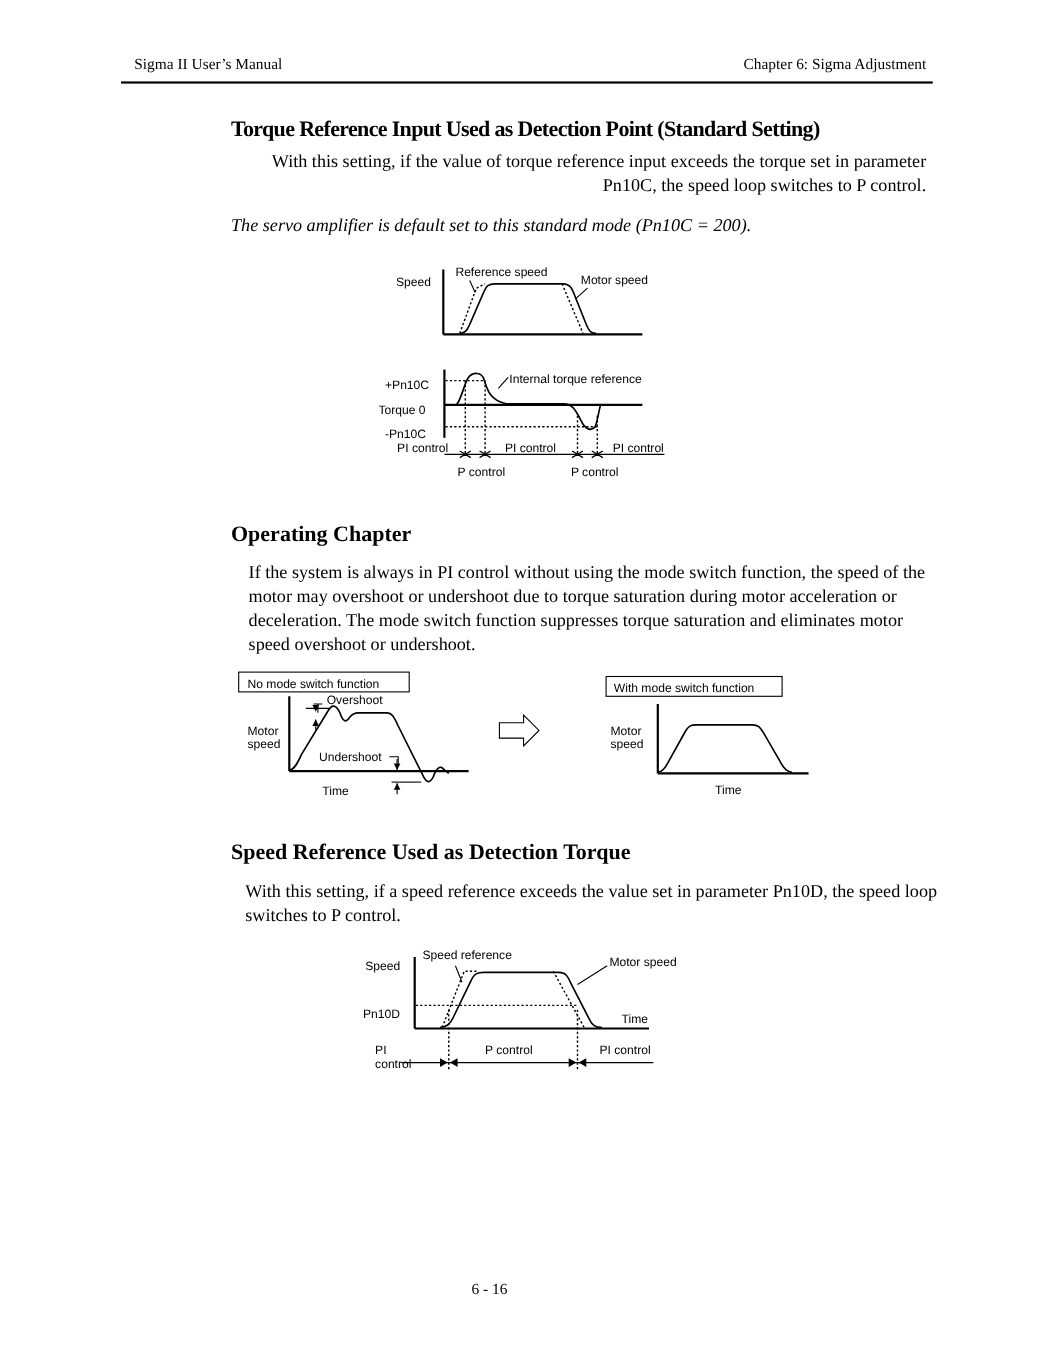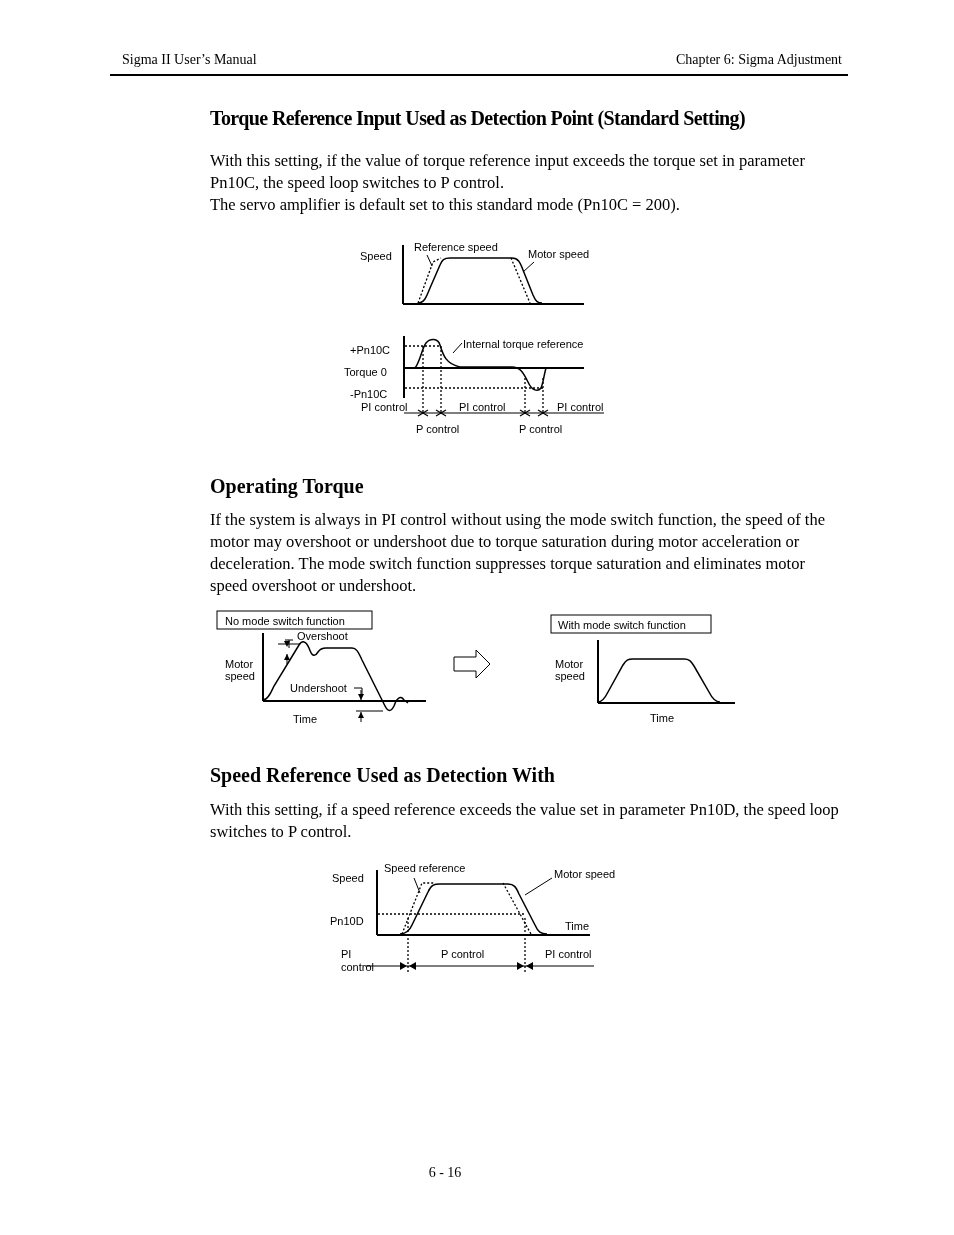--- a/index.html
+++ b/index.html
@@ -14,22 +14,22 @@
   .footer { position:absolute; top:1165px; left:0; width:890px; text-align:center; font-size:14px; }
 </style>
 </head>
 <body>
 
 <div class="hdr hdr-left">Sigma II User’s Manual</div>
 <div class="hdr hdr-right">Chapter 6:  Sigma Adjustment</div>
 <div class="hrule"></div>
 
 <h2 class="h2" style="top:107px; letter-spacing:-0.6px;">Torque Reference Input Used as Detection Point (Standard Setting)</h2>
-<p class="para" style="top:150px;">With this setting, if the value of torque reference input exceeds the torque set in parameter Pn10C, the speed loop switches to P control.</p>
-<p class="para" style="top:194px;">The servo amplifier is default set to this standard mode (Pn10C = 200).</p>
+<p class="para" style="top:136px;text-align:right;">With this setting, if the value of torque reference input exceeds the torque set in parameter Pn10C, the speed loop switches to P control.</p>
+<p class="para" style="top:194px;font-style:italic;">The servo amplifier is default set to this standard mode (Pn10C = 200).</p>
 
 <svg style="position:absolute;left:0;top:0;" width="954" height="460" viewBox="0 0 954 460">
 
   <text x="360" y="260">Speed</text>
   <text x="414" y="251">Reference speed</text>
   <text x="528" y="258">Motor speed</text>
   <line x1="403" y1="245" x2="403" y2="304" stroke="#000" stroke-width="2"></line>
   <line x1="403" y1="304" x2="584" y2="304" stroke="#000" stroke-width="2"></line>
   <path d="M418,303 C424,303 426,298 430,288 L440,265 C442,260 444,258 450,258 L512,258 C518,258 520,262 523,270 L533,295 C536,302 538,303 542,303" fill="none" stroke="#000" stroke-width="1.5"></path>
   <path d="M418,303 L433,262 L441,258 M511,258 L530,303" fill="none" stroke="#000" stroke-width="1.3" stroke-dasharray="2,2"></path>
@@ -52,22 +52,22 @@
   <line x1="453" y1="353" x2="462" y2="343" stroke="#000" stroke-width="1"></line>
   <text x="361" y="411">PI control</text>
   <text x="459" y="411">PI control</text>
   <text x="557" y="411">PI control</text>
   <line x1="404" y1="413" x2="604" y2="413" stroke="#000" stroke-width="1.2"></line>
   <path d="M418,410 L423,413 L418,416 M428,410 L423,413 L428,416 M436,410 L441,413 L436,416 M446,410 L441,413 L446,416 M520,410 L525,413 L520,416 M530,410 L525,413 L530,416 M538,410 L543,413 L538,416 M548,410 L543,413 L548,416" fill="none" stroke="#000" stroke-width="1.2"></path>
   <text x="416" y="433">P control</text>
   <text x="519" y="433">P control</text>
 </svg>
 
-<h2 class="h2" style="top:475px;">Operating Torque</h2>
-<p class="para" style="top:509px;">If the system is always in PI control without using the mode switch function, the speed of the motor may overshoot or undershoot due to torque saturation during motor acceleration or deceleration.  The mode switch function suppresses torque saturation and eliminates motor speed overshoot or undershoot.</p>
+<h2 class="h2" style="top:475px;">Operating Chapter</h2>
+<p class="para" style="top:509px;margin-left:16px;">If the system is always in PI control without using the mode switch function, the speed of the motor may overshoot or undershoot due to torque saturation during motor acceleration or deceleration.  The mode switch function suppresses torque saturation and eliminates motor speed overshoot or undershoot.</p>
 
 <svg style="position:absolute;left:0;top:600px;" width="954" height="140" viewBox="0 600 954 140">
 
   <rect x="217" y="611" width="155" height="18" fill="none" stroke="#000" stroke-width="1"></rect>
   <text x="225" y="625">No mode switch function</text>
   <text x="297" y="640">Overshoot</text>
   <text x="225" y="668">Motor</text>
   <text x="225" y="680">speed</text>
   <text x="290" y="692">Undershoot</text>
   <text x="293" y="723">Time</text>
@@ -91,22 +91,22 @@
   <rect x="551" y="615" width="160" height="18" fill="none" stroke="#000" stroke-width="1"></rect>
   <text x="558" y="629">With mode switch function</text>
   <text x="555" y="668">Motor</text>
   <text x="555" y="680">speed</text>
   <text x="650" y="722">Time</text>
   <line x1="598" y1="640" x2="598" y2="703" stroke="#000" stroke-width="2"></line>
   <line x1="598" y1="703" x2="735" y2="703" stroke="#000" stroke-width="2"></line>
   <path d="M598,702 C602,702 605,698 608,692 L623,665 C626,660 628,659 633,659 L684,659 C689,659 691,661 694,666 L709,692 C712,698 715,702 720,702" fill="none" stroke="#000" stroke-width="1.5"></path>
 </svg>
 
-<h2 class="h2" style="top:764px;">Speed Reference Used as Detection With</h2>
-<p class="para" style="top:799px;">With this setting, if a speed reference exceeds the value set in parameter Pn10D, the speed loop switches to P control.</p>
+<h2 class="h2" style="top:764px;">Speed Reference Used as Detection Torque</h2>
+<p class="para" style="top:799px;margin-left:13px;">With this setting, if a speed reference exceeds the value set in parameter Pn10D, the speed loop switches to P control.</p>
 
 <svg style="position:absolute;left:0;top:850px;" width="954" height="130" viewBox="0 850 954 130">
   <text x="332" y="882">Speed</text>
   <text x="384" y="872">Speed reference</text>
   <text x="554" y="878">Motor speed</text>
   <text x="330" y="925">Pn10D</text>
   <text x="565" y="930">Time</text>
   <line x1="377" y1="870" x2="377" y2="935" stroke="#000" stroke-width="2"></line>
   <line x1="377" y1="935" x2="590" y2="935" stroke="#000" stroke-width="2"></line>
   <path d="M400,934 C405,934 409,932 412,925 L428,892 C431,885 434,884 440,884 L508,884 C514,884 516,887 519,894 L535,925 C538,932 541,934 547,934" fill="none" stroke="#000" stroke-width="1.5"></path>

